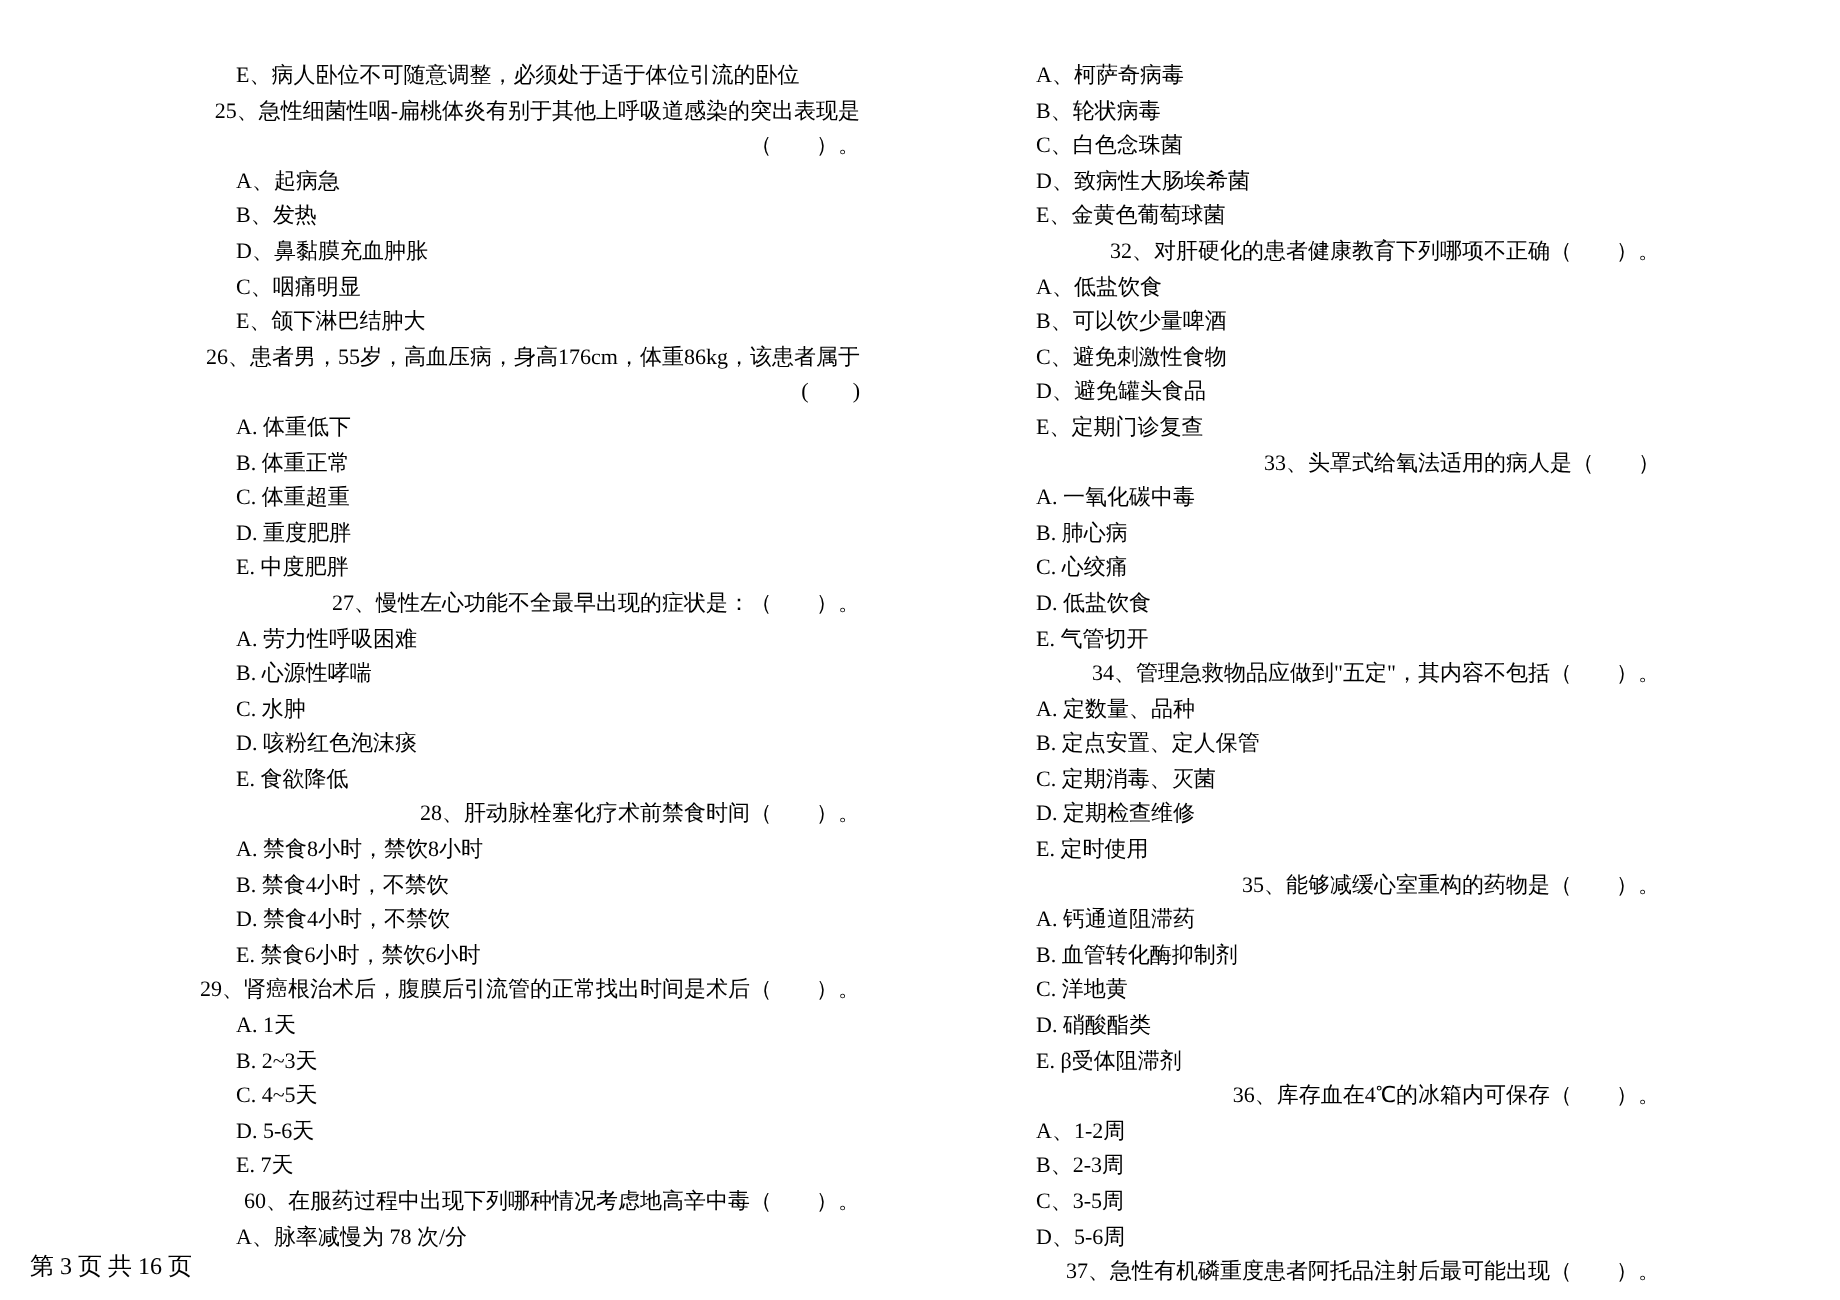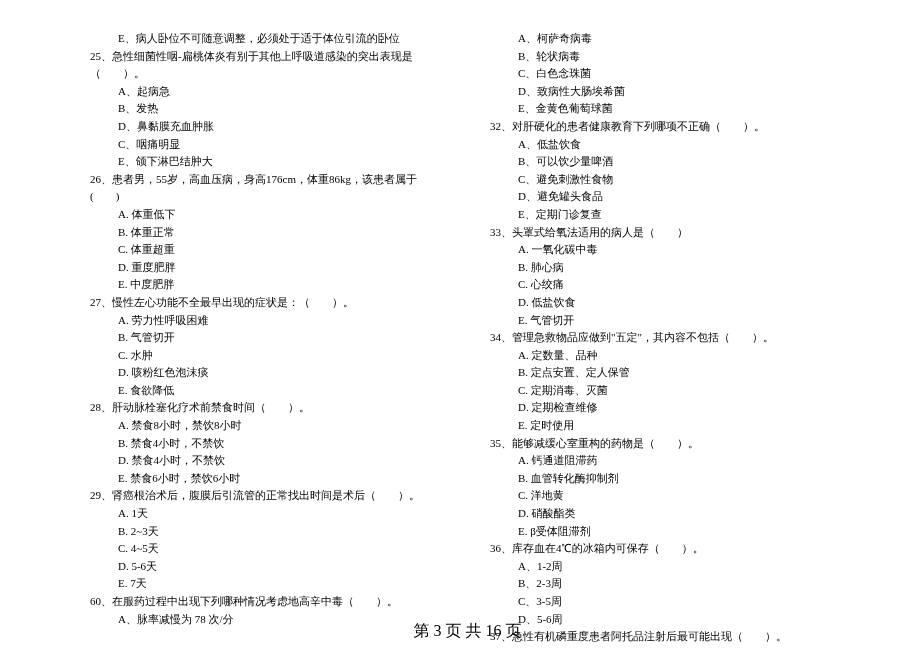--- a/index.html
+++ b/index.html
@@ -23,28 +23,29 @@
     }
     .column {
       flex: 1;
       line-height: 1.6;
     }
     .opt {
       padding-left: 28px;
     }
     .q {
       padding-left: 0;
+      text-align: right;
     }
     .footer {
       position: absolute;
       bottom: 8px;
       left: 15px;
       right: 0;
-      text-align: center;
-      font-size: 16px;
+      text-align: left;
+      font-size: 12px;
     }
   </style>
 </head>
 <body>
 
 <div class="content">
   <div class="column">
     <div class="opt">E、病人卧位不可随意调整，必须处于适于体位引流的卧位</div>
 
     <div class="q">25、急性细菌性咽-扁桃体炎有别于其他上呼吸道感染的突出表现是（　　）。</div>
@@ -56,21 +57,21 @@
 
     <div class="q">26、患者男，55岁，高血压病，身高176cm，体重86kg，该患者属于(　　)</div>
     <div class="opt">A. 体重低下</div>
     <div class="opt">B. 体重正常</div>
     <div class="opt">C. 体重超重</div>
     <div class="opt">D. 重度肥胖</div>
     <div class="opt">E. 中度肥胖</div>
 
     <div class="q">27、慢性左心功能不全最早出现的症状是：（　　）。</div>
     <div class="opt">A. 劳力性呼吸困难</div>
-    <div class="opt">B. 气管切开</div>
+    <div class="opt">B. 心源性哮喘</div>
     <div class="opt">C. 水肿</div>
     <div class="opt">D. 咳粉红色泡沫痰</div>
     <div class="opt">E. 食欲降低</div>
 
     <div class="q">28、肝动脉栓塞化疗术前禁食时间（　　）。</div>
     <div class="opt">A. 禁食8小时，禁饮8小时</div>
     <div class="opt">B. 禁食4小时，不禁饮</div>
     <div class="opt">D. 禁食4小时，不禁饮</div>
     <div class="opt">E. 禁食6小时，禁饮6小时</div>
 

